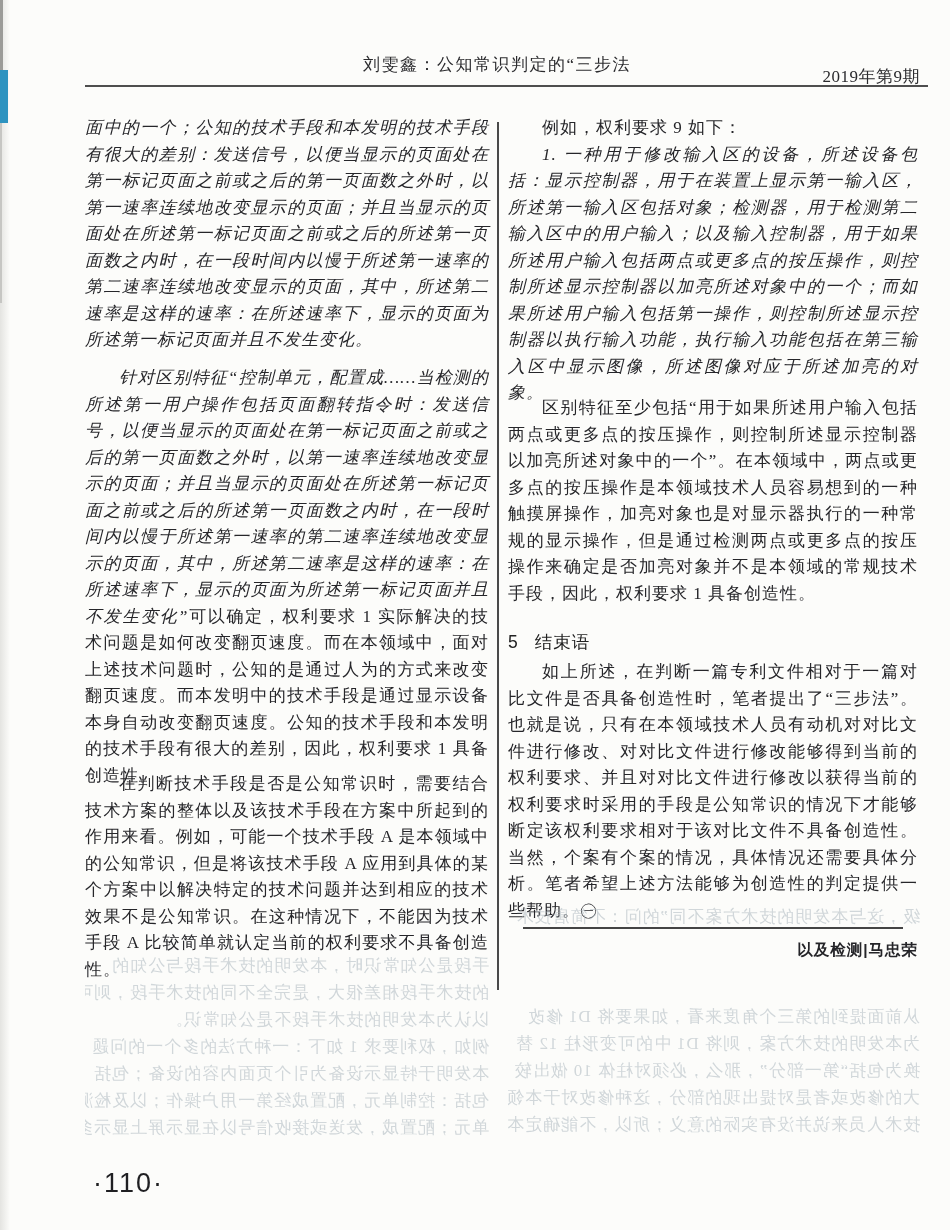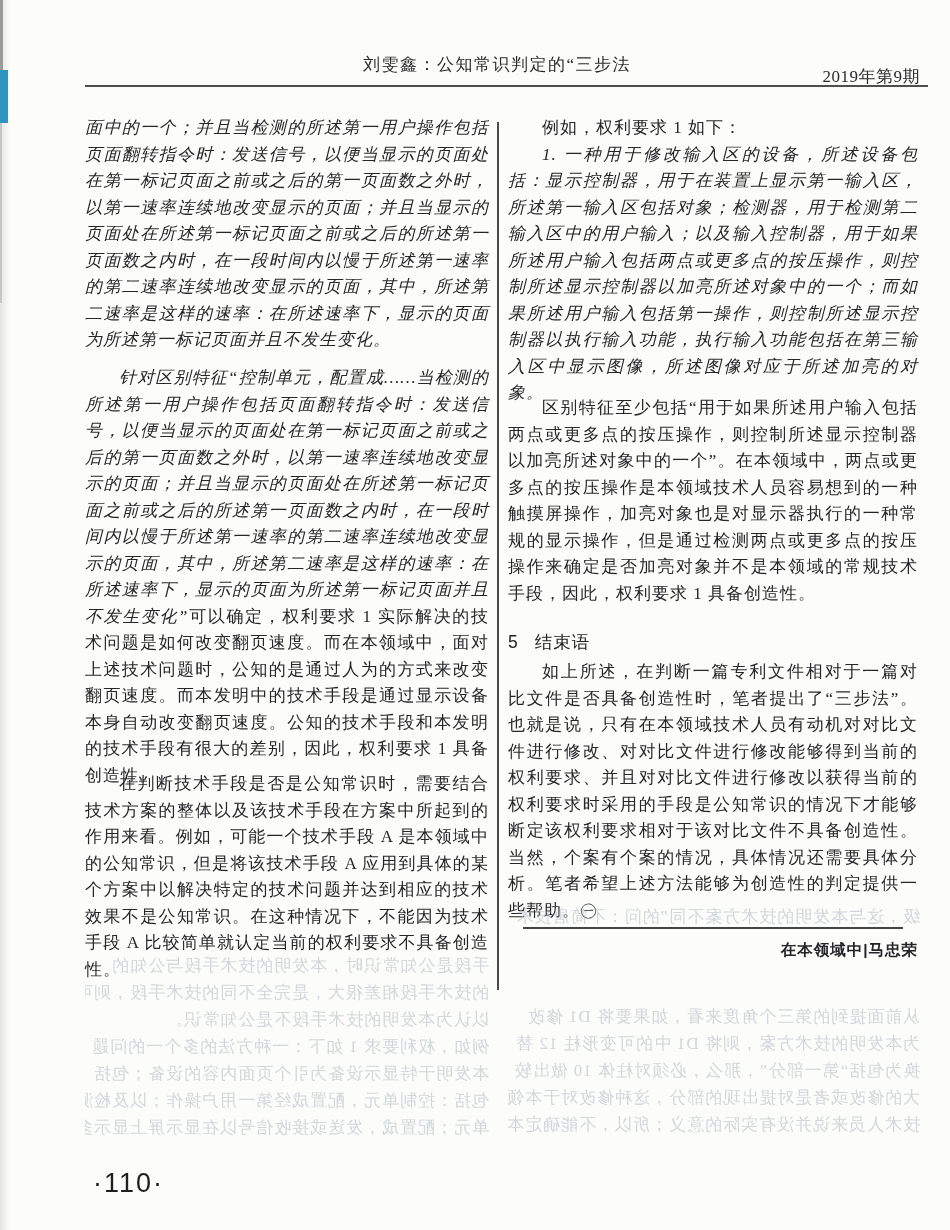--- a/index.html
+++ b/index.html
@@ -62,33 +62,33 @@
   <div class="edge-line-top"></div>
   <div class="accent-bar"></div>
   <div class="edge-line-mid"></div>
 
   <div class="header-title">刘雯鑫：公知常识判定的“三步法</div>
   <div class="header-issue">2019年第9期</div>
   <div class="header-rule"></div>
   <div class="col-divider"></div>
 
   <div class="col left">
-    <p class="blk kai noindent" style="top:0;">面中的一个；并且当检测的所述第一用户操作包括页面翻转指令时：发送信号，以便当显示的页面处在第一标记页面之前或之后的第一页面数之外时，以第一速率连续地改变显示的页面；并且当显示的页面处在所述第一标记页面之前或之后的所述第一页面数之内时，在一段时间内以慢于所述第一速率的第二速率连续地改变显示的页面，其中，所述第二速率是这样的速率：在所述速率下，显示的页面为所述第一标记页面并且不发生变化。</p>
+    <p class="blk kai noindent" style="top:0;">面中的一个；公知的技术手段和本发明的技术手段有很大的差别：发送信号，以便当显示的页面处在第一标记页面之前或之后的第一页面数之外时，以第一速率连续地改变显示的页面；并且当显示的页面处在所述第一标记页面之前或之后的所述第一页面数之内时，在一段时间内以慢于所述第一速率的第二速率连续地改变显示的页面，其中，所述第二速率是这样的速率：在所述速率下，显示的页面为所述第一标记页面并且不发生变化。</p>
     <p class="blk" style="top:250px;"><span class="kai">针对区别特征“控制单元，配置成……当检测的所述第一用户操作包括页面翻转指令时：发送信号，以便当显示的页面处在第一标记页面之前或之后的第一页面数之外时，以第一速率连续地改变显示的页面；并且当显示的页面处在所述第一标记页面之前或之后的所述第一页面数之内时，在一段时间内以慢于所述第一速率的第二速率连续地改变显示的页面，其中，所述第二速率是这样的速率：在所述速率下，显示的页面为所述第一标记页面并且不发生变化”</span><span>可以确定，权利要求 1 实际解决的技术问题是如何改变翻页速度。而在本领域中，面对上述技术问题时，公知的是通过人为的方式来改变翻页速度。而本发明中的技术手段是通过显示设备本身自动改变翻页速度。公知的技术手段和本发明的技术手段有很大的差别，因此，权利要求 1 具备创造性。</span></p>
     <p class="blk" style="top:656px;">在判断技术手段是否是公知常识时，需要结合技术方案的整体以及该技术手段在方案中所起到的作用来看。例如，可能一个技术手段 A 是本领域中的公知常识，但是将该技术手段 A 应用到具体的某个方案中以解决特定的技术问题并达到相应的技术效果不是公知常识。在这种情况下，不能因为技术手段 A 比较简单就认定当前的权利要求不具备创造性。</p>
   </div>
 
   <div class="col right">
-    <p class="blk" style="top:0;">例如，权利要求 1 如下：</p>
+    <p class="blk" style="top:0;">例如，权利要求 9 如下：</p>
     <p class="blk kai" style="top:26.5px;">1. 一种用于修改输入区的设备，所述设备包括：显示控制器，用于在装置上显示第一输入区，所述第一输入区包括对象；检测器，用于检测第二输入区中的用户输入；以及输入控制器，用于如果所述用户输入包括两点或更多点的按压操作，则控制所述显示控制器以加亮所述对象中的一个；而如果所述用户输入包括第一操作，则控制所述显示控制器以执行输入功能，执行输入功能包括在第三输入区中显示图像，所述图像对应于所述加亮的对象。</p>
     <p class="blk" style="top:280px;">区别特征至少包括“用于如果所述用户输入包括两点或更多点的按压操作，则控制所述显示控制器以加亮所述对象中的一个”。在本领域中，两点或更多点的按压操作是本领域技术人员容易想到的一种触摸屏操作，加亮对象也是对显示器执行的一种常规的显示操作，但是通过检测两点或更多点的按压操作来确定是否加亮对象并不是本领域的常规技术手段，因此，权利要求 1 具备创造性。</p>
     <h2 class="blk section-heading" style="top:514px;"><span>5</span><span class="sec-title">结束语</span></h2>
     <p class="blk" style="top:544px;"><span>如上所述，在判断一篇专利文件相对于一篇对比文件是否具备创造性时，笔者提出了“三步法”。也就是说，只有在本领域技术人员有动机对对比文件进行修改、对对比文件进行修改能够得到当前的权利要求、并且对对比文件进行修改以获得当前的权利要求时采用的手段是公知常识的情况下才能够断定该权利要求相对于该对比文件不具备创造性。当然，个案有个案的情况，具体情况还需要具体分析。笔者希望上述方法能够为创造性的判定提供一些帮助。</span><span class="endmark">㊀</span></p>
     <div class="blk credit-rule" style="top:812px;"></div>
-    <div class="blk editor" style="top:822px;">在本领域中|马忠荣</div>
+    <div class="blk editor" style="top:822px;">以及检测|马忠荣</div>
   </div>
 
   <div class="bleed bleed-left">
     <div>手段是公知常识时，本发明的技术手段与公知的</div>
     <div>的技术手段相差很大，是完全不同的技术手段，则可</div>
     <div>以认为本发明的技术手段不是公知常识。</div>
     <div>例如，权利要求 1 如下：一种方法的多个一的问题</div>
     <div>本发明于特显示设备为引个页面内容的设备；包括</div>
     <div>包括：控制单元，配置成经第一用户操作；以及检测</div>
     <div>单元；配置成，发送或接收信号以在显示屏上显示多个页</div>

